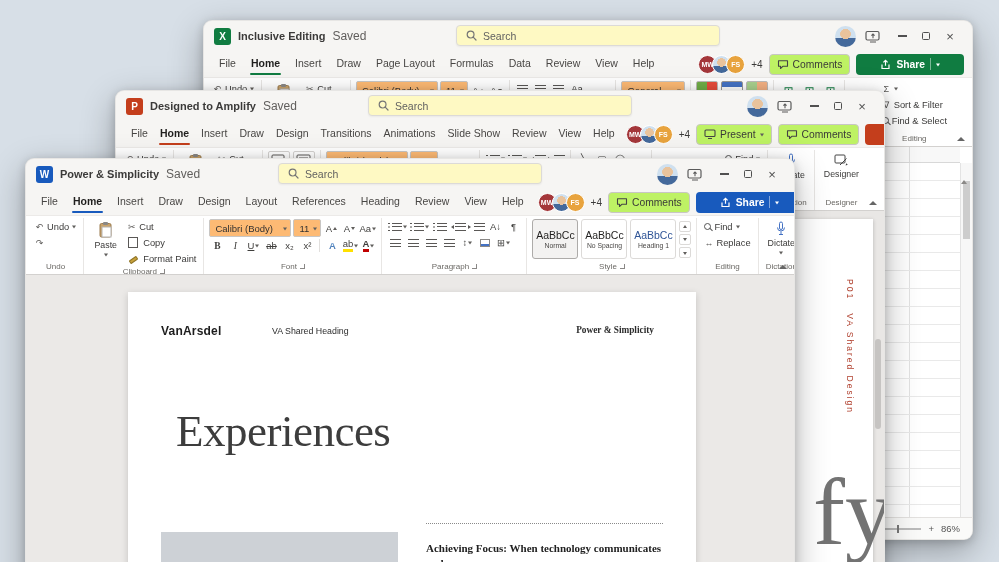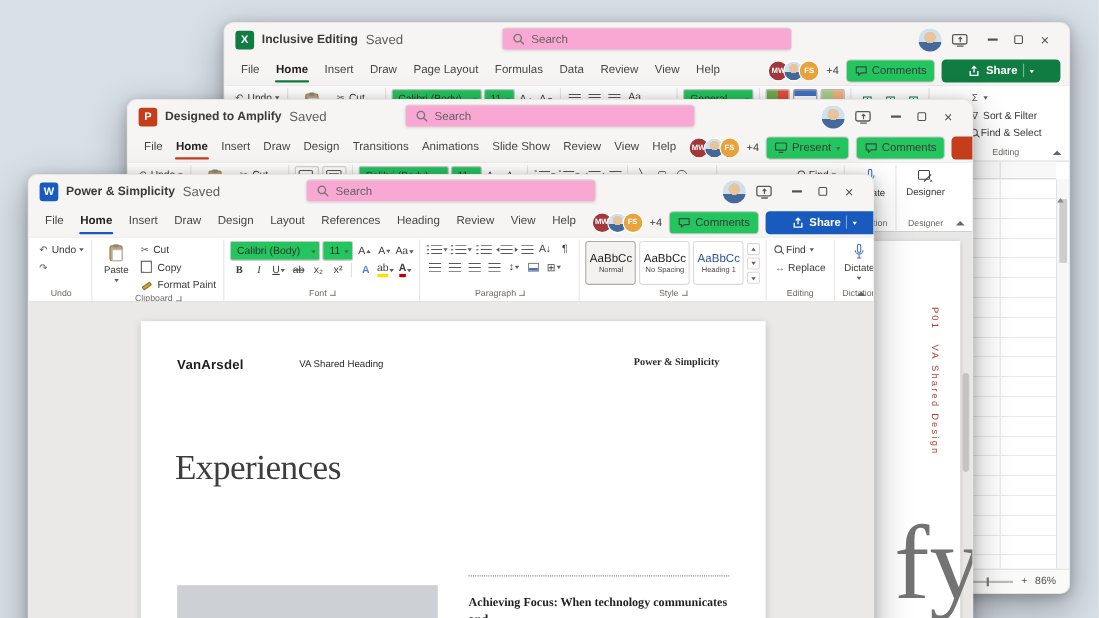--- a/index.html
+++ b/index.html
@@ -14,21 +14,21 @@
   .pp{left:115px;top:90px;height:500px;z-index:2;--accent:#c43e1c}
   .wd{left:25px;top:158px;height:430px;z-index:3;--accent:#185abd}
 
   .tb{height:30px;display:flex;align-items:center;gap:7px;padding:0 10px;position:relative}
   .appicon{width:17px;height:17px;border-radius:3px;color:#fff;font-size:10px;font-weight:700;
            display:flex;align-items:center;justify-content:center;flex:0 0 auto}
   .xl .appicon{background:#107c41}.pp .appicon{background:#c43e1c}.wd .appicon{background:#185abd}
   .tb-title{font-size:11px;font-weight:700;color:#3b3a39;white-space:nowrap}
   .tb-saved{font-size:12px;color:#605e5c}
   .searchbox{position:absolute;left:50%;top:4px;transform:translateX(-50%);width:264px;height:21px;
-             background:#f9a8d4;border:1px solid #dcdad8;border-radius:4px;display:flex;align-items:center;
+             background:#fef9c3;border:1px solid #dcdad8;border-radius:4px;display:flex;align-items:center;
              gap:6px;padding:0 9px;color:#616161;font-size:10.5px;box-shadow:0 1px 2px rgba(0,0,0,.05)}
   .tb-right{margin-left:auto;display:flex;align-items:center;gap:9px}
   .avatar-photo{width:21px;height:21px;border-radius:50%;flex:0 0 auto;
     background:radial-gradient(circle at 50% 38%,#e9c39c 0 31%,transparent 32%),
                linear-gradient(180deg,#cfe0ef 0 58%,#44699b 58%)}
   .wcs{display:flex;align-items:center}
   .wc{width:24px;height:24px;display:flex;align-items:center;justify-content:center;color:#505050;font-size:13px}
   .mnbar{width:9px;height:1.3px;background:#505050;display:block}
   .sq{width:8px;height:8px;border:1.2px solid #505050;border-radius:1.5px;display:block}
 
@@ -38,42 +38,42 @@
   .mtab.active{font-weight:700;color:#201f1e}
   .mtab.active::after{content:"";position:absolute;left:0;right:0;bottom:1px;height:2.5px;border-radius:2px;background:var(--accent)}
   .mr-right{margin-left:auto;display:flex;align-items:center;gap:6px}
   .avstack{display:flex;padding-left:5px}
   .av{width:19px;height:19px;border-radius:50%;border:1.5px solid #fff;display:flex;align-items:center;
       justify-content:center;font-size:7px;font-weight:700;color:#fff;margin-left:-5px;flex:0 0 auto}
   .av.a0{background:#a4373a}.av.a2{background:#e8a33d}
   .av.photo{background:radial-gradient(circle at 50% 38%,#e9c39c 0 31%,transparent 32%),
             linear-gradient(180deg,#cfe0ef 0 58%,#44699b 58%)}
   .plus{font-size:10px;color:#3b3a39}
-  .btn-o{display:flex;align-items:center;gap:4px;border:1px solid #c8c6c4;background:#22c55e;border-radius:4px;
+  .btn-o{display:flex;align-items:center;gap:4px;border:1px solid #c8c6c4;background:#bef264;border-radius:4px;
          height:21px;padding:0 7px;font-size:10.3px;color:#3b3a39;white-space:nowrap}
   .btn-share{display:flex;align-items:center;gap:5px;border-radius:4px;height:21px;padding:0 24px;
              font-size:10.3px;color:#fff;font-weight:600;background:var(--accent);white-space:nowrap}
   .wsep{width:1px;height:12px;background:rgba(255,255,255,.45)}
 
   
   .ribbon{position:relative;background:#fff;border-top:1px solid #eceae8;border-bottom:1px solid #d3d1cf;
           display:flex;align-items:stretch;padding:2px 2px 0;overflow:hidden}
   .wd .ribbon{height:60px}.pp .ribbon{height:64px}.xl .ribbon{height:70px}
   .grp{display:flex;flex-direction:column;padding:1px 5px 0;border-right:1px solid #e8e6e4;flex:0 0 auto}
   .gc{flex:1;display:flex;gap:3px;align-items:flex-start}
   .col{display:flex;flex-direction:column;gap:1px}
   .row{display:flex;align-items:center;gap:2px}
   .gl{font-size:8px;color:#6b6965;text-align:center;padding:1px 0 3px;display:flex;align-items:center;justify-content:center;gap:3px;min-height:12px}
   .lnch{width:5px;height:5px;border-right:1px solid #8a8886;border-bottom:1px solid #8a8886;display:inline-block}
   .mini{display:flex;align-items:center;gap:3px;font-size:9.3px;color:#3b3a39;height:15px;padding:0 2px;border-radius:2px;white-space:nowrap}
   .mini.dis,.dis{color:#a8a6a4}
   .bigbtn{display:flex;flex-direction:column;align-items:center;justify-content:flex-start;gap:2px;
           font-size:8.8px;color:#3b3a39;padding:2px 4px 0;min-width:33px;text-align:center}
   .combo{display:flex;align-items:center;justify-content:space-between;border:1px solid #c8c6c4;border-radius:2px;
-         height:18px;font-size:9.5px;color:#323130;padding:0 3px 0 5px;background:#22c55e;white-space:nowrap}
+         height:18px;font-size:9.5px;color:#323130;padding:0 3px 0 5px;background:#fdba74;white-space:nowrap}
   .w78{width:82px}.w26{width:28px}.w64{width:64px}
   .tbtn{min-width:16px;height:15px;display:inline-flex;align-items:center;justify-content:center;
         font-size:9.5px;color:#3f3e3c;border-radius:2px;gap:1px}
   .vsep{width:1px;height:13px;background:#e1dfdd;margin:0 2px}
   .cv{display:inline-block;width:0;height:0;border:2.6px solid transparent;border-top:3.2px solid #605e5c;transform:translateY(1.6px)}
   .tu{display:inline-block;width:0;height:0;border:2.6px solid transparent;border-bottom:3.2px solid #605e5c;transform:translateY(-1px)}
   .td{display:inline-block;width:0;height:0;border:2.6px solid transparent;border-top:3.2px solid #605e5c;transform:translateY(1px)}
   .tl{display:inline-block;width:0;height:0;border:2.6px solid transparent;border-right:3.4px solid #5a5856}
   .tr{display:inline-block;width:0;height:0;border:2.6px solid transparent;border-left:3.4px solid #5a5856}
   .ig{color:#5a5856;font-size:9px;display:inline-flex;align-items:center;justify-content:center;min-width:9px}
@@ -139,21 +139,21 @@
            line-height:1;color:#737373}
   .pp-vsb{position:absolute;right:3px;top:128px;width:6px;height:90px;background:#c6c4c2;border-radius:3px}
 
   
   .wd-canvas{position:absolute;left:0;right:0;top:116px;bottom:0;background:#ebe9e7}
   .page{position:absolute;left:102px;top:17px;width:568px;height:420px;background:#fff;box-shadow:0 2px 7px rgba(0,0,0,.17)}
   .pg-header{position:absolute;top:32px;left:33px;right:42px;height:14px}
   .pg-logo{position:absolute;left:0;top:0;font-size:12px;font-weight:700;color:#1d1d1d;letter-spacing:.2px}
   .pg-tag{position:absolute;left:111px;top:2px;font-size:8.8px;color:#2c2c2c}
   .pg-right{position:absolute;right:0;top:1px;font-size:9.3px;font-weight:700;color:#2c2c2c;font-family:"Liberation Serif",serif}
-  .pg-heading{position:absolute;left:31px;top:114px;font-family:"Liberation Serif",serif;font-size:32px;
+  .pg-heading{position:absolute;left:48px;top:114px;font-family:"Liberation Serif",serif;font-size:45px;
               line-height:1.14;color:#3d3d3d;letter-spacing:-.5px}
   .pg-media{position:absolute;left:33px;top:240px;width:237px;height:170px;background:#cdd1d6}
   .pg-side{position:absolute;left:298px;top:231px;width:237px;border-top:1.5px dotted #8a8a8a;padding-top:17px}
   .pg-lead{font-family:"Liberation Serif",serif;font-weight:700;font-size:11px;line-height:1.35;color:#222}
 </style>
 </head>
 <body>
 
 <div class="desktop">
 

